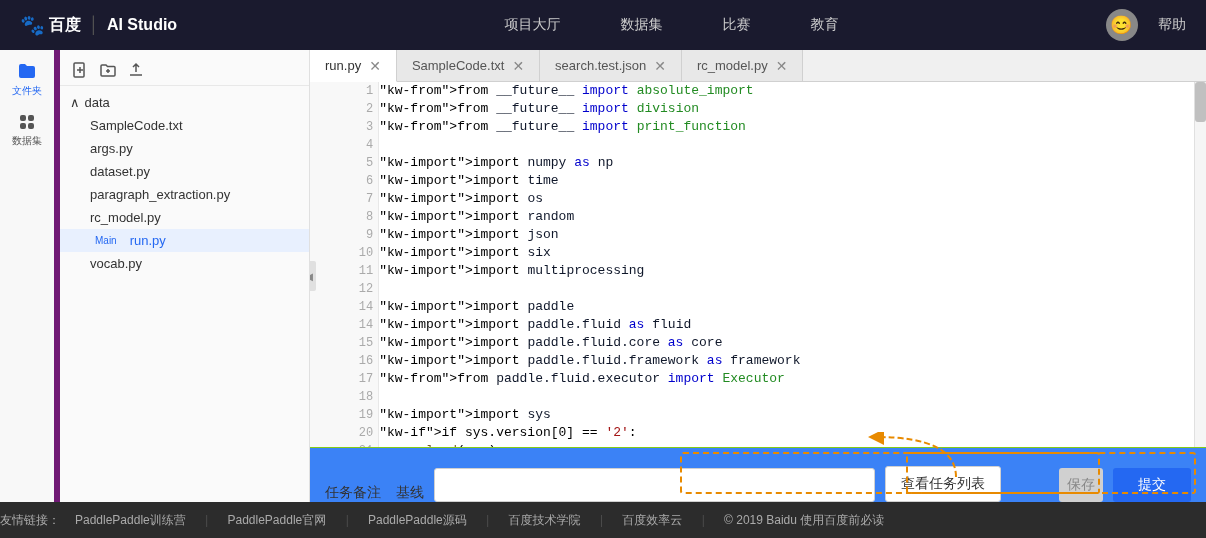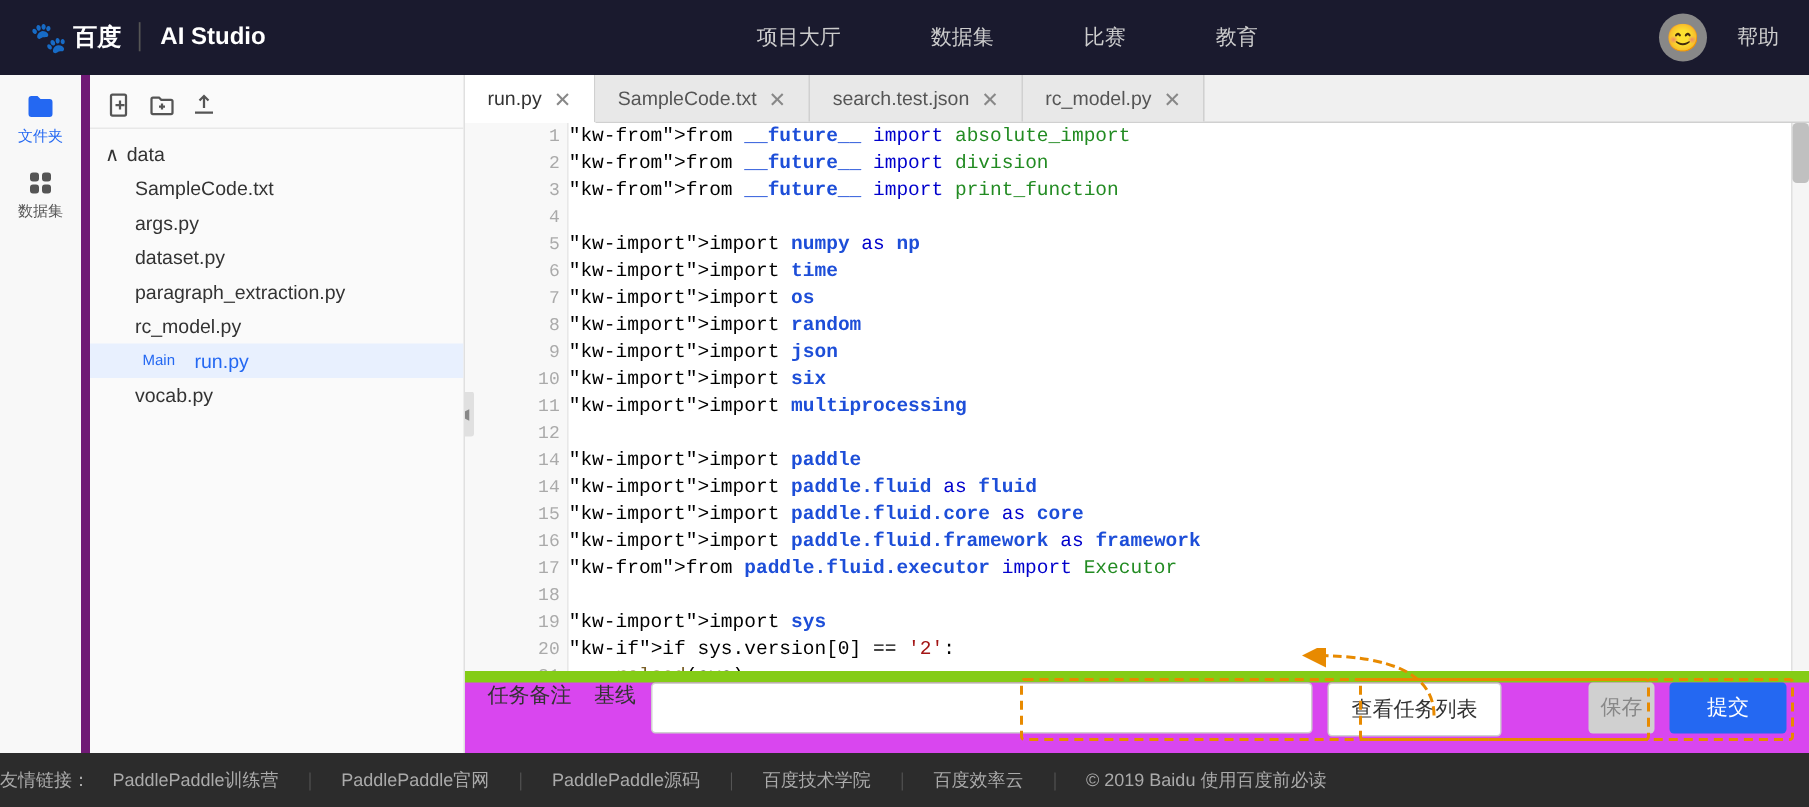--- a/index.html
+++ b/index.html
@@ -208,21 +208,21 @@
       text-align: right;
       color: #aaa;
       font-size: 12px;
       user-select: none;
       min-width: 35px;
     }
     .line-num { line-height: 18px; padding: 0 5px; }
     .code-line { line-height: 18px; padding-left: 8px; white-space: pre; }
     .kw-import { color: #0000cc; }
     .kw-as { color: #0000cc; }
-    .mod-name { color: #1d4ed8; font-weight: bold; }
+    .mod-name { color: #0f172a; }
     .str-val { color: #a31515; }
     .func-call { color: #795e26; }
 
     .scrollbar-right {
       position: absolute;
       right: 0;
       top: 0;
       width: 12px;
       height: 100%;
       background: #f5f5f5;
@@ -250,24 +250,24 @@
       cursor: pointer;
       border-radius: 2px;
       font-size: 10px;
       color: #888;
       z-index: 10;
     }
 
     
     .bottom-panel {
       height: 55px;
-      background: #d946ef;
-      border-top: 8px solid #84cc16;
-      display: flex;
-      align-items: flex-start;
+      background: #3b82f6;
+      border-top: 1px solid #84cc16;
+      display: flex;
+      align-items: flex-end;
       padding: 0 15px;
       gap: 10px;
       flex-shrink: 0;
       position: relative;
     }
     .task-label {
       font-size: 14px;
       color: #333;
       white-space: nowrap;
     }

